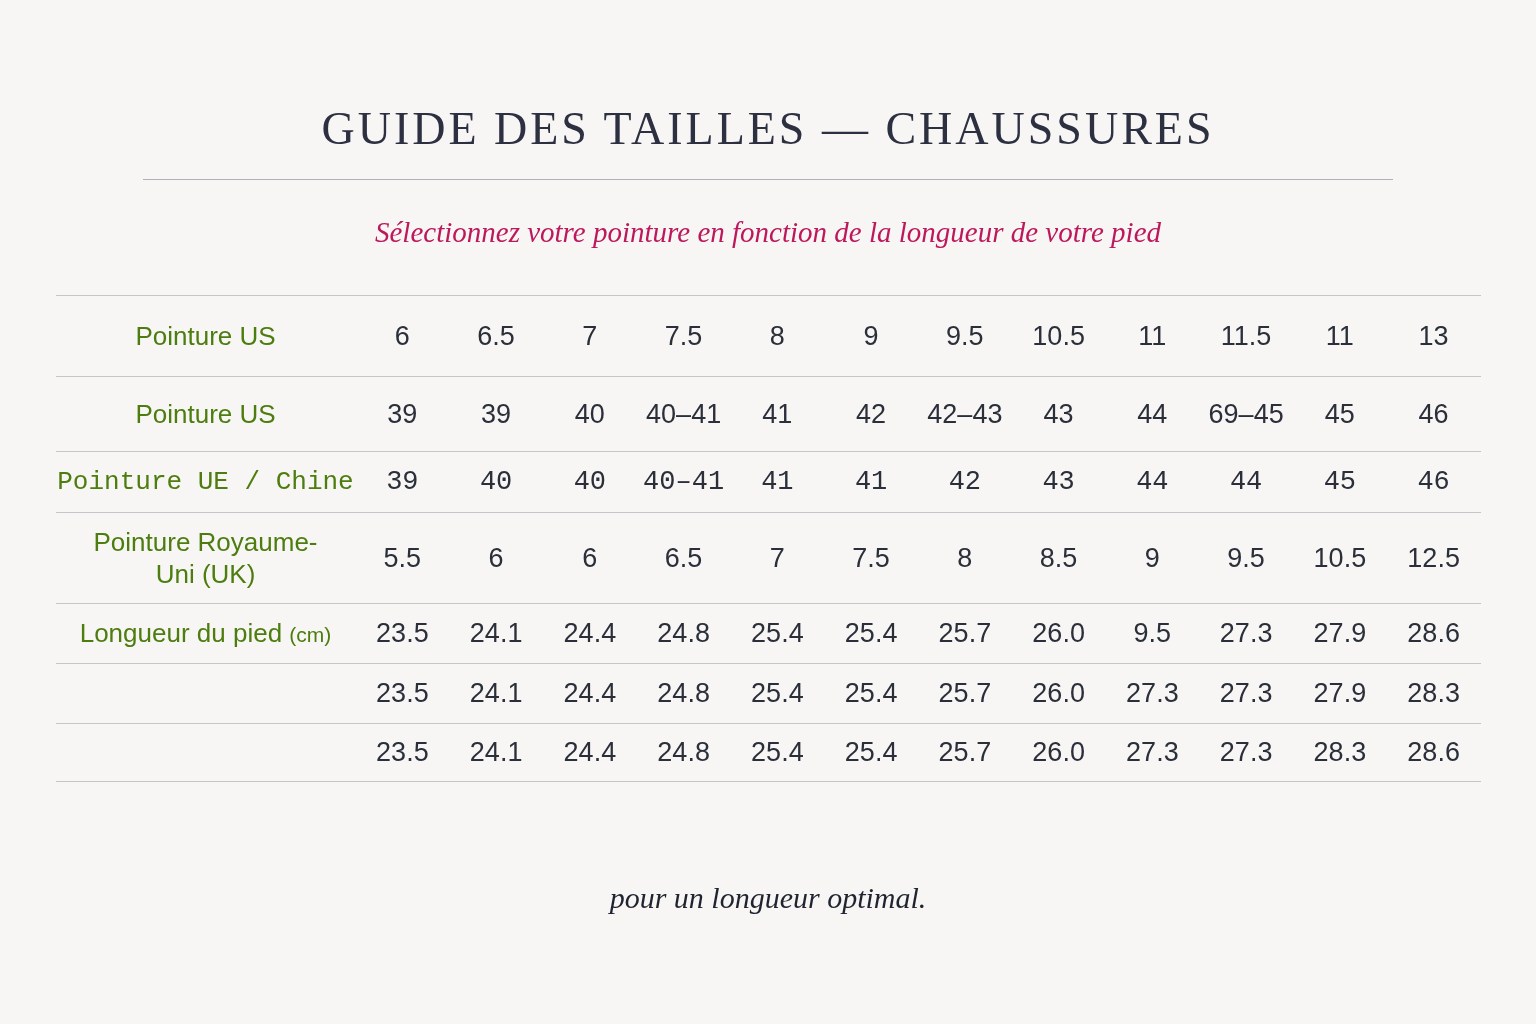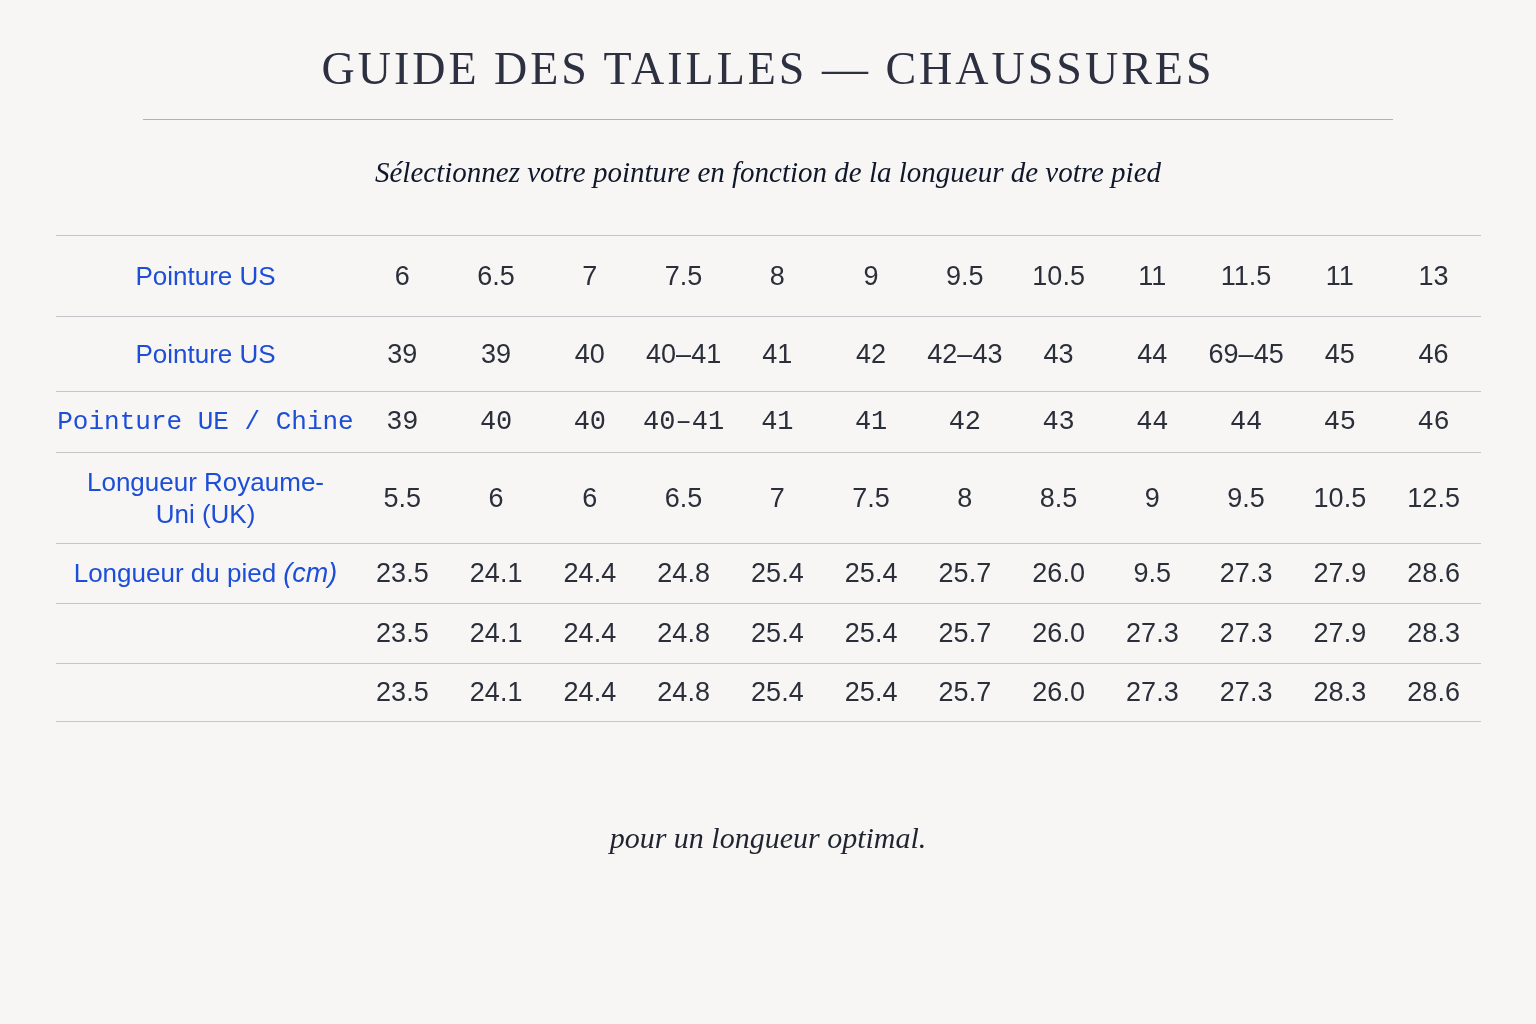--- a/index.html
+++ b/index.html
@@ -20,33 +20,33 @@
     position: relative;
   }
   .page-title {
     font-family: "Liberation Serif", serif;
     font-weight: normal;
     font-size: 46px;
     letter-spacing: 3px;
     color: #2c3040;
     text-align: center;
     margin: 0;
-    padding-top: 42px;
+    padding-top: 102px;
   }
   .title-rule {
     width: 1250px;
     height: 1px;
     background: #b0b0b6;
     margin: 24px auto 0 auto;
   }
   .subtitle {
     font-family: "Liberation Serif", serif;
     font-style: italic;
     font-size: 29px;
-    color: #0f172a;
+    color: #be185d;
     text-align: center;
     margin: 36px 0 0 0;
   }
   table.size-table {
     width: 1425px;
     margin: 46px auto 0 auto;
     border-collapse: collapse;
     table-layout: fixed;
     border-top: 1px solid #c6c6ca;
     font-size: 27px;
@@ -55,25 +55,24 @@
   table.size-table td {
     border-bottom: 1px solid #c6c6ca;
     text-align: center;
     vertical-align: middle;
     padding: 0;
   }
   table.size-table td.label-cell {
     font-size: 26px;
     line-height: 1.25;
     white-space: pre-line;
-    color: #1d4ed8;
+    color: #4d7c0f;
   }
   table.size-table .unit {
-    font-size: 27px;
-    font-style: italic;
+    font-size: 21px;
   }
   table.size-table tr:nth-child(1) td { height: 80px; }
   table.size-table tr:nth-child(2) td { height: 74px; }
   table.size-table tr:nth-child(3) td { height: 60px; font-family: Liberation Mono, monospace; }
   table.size-table tr:nth-child(4) td { height: 90px; }
   table.size-table tr:nth-child(5) td { height: 59px; }
   table.size-table tr:nth-child(6) td { height: 59px; }
   table.size-table tr:nth-child(7) td { height: 57px; }
   .advice {
     font-family: "Liberation Serif", serif;
@@ -152,21 +151,21 @@
           <td>41</td>
           <td>41</td>
           <td>42</td>
           <td>43</td>
           <td>44</td>
           <td>44</td>
           <td>45</td>
           <td>46</td>
         </tr>
         <tr>
-          <td class="label-cell">Longueur Royaume-
+          <td class="label-cell">Pointure Royaume-
 Uni (UK)</td>
           <td>5.5</td>
           <td>6</td>
           <td>6</td>
           <td>6.5</td>
           <td>7</td>
           <td>7.5</td>
           <td>8</td>
           <td>8.5</td>
           <td>9</td>

